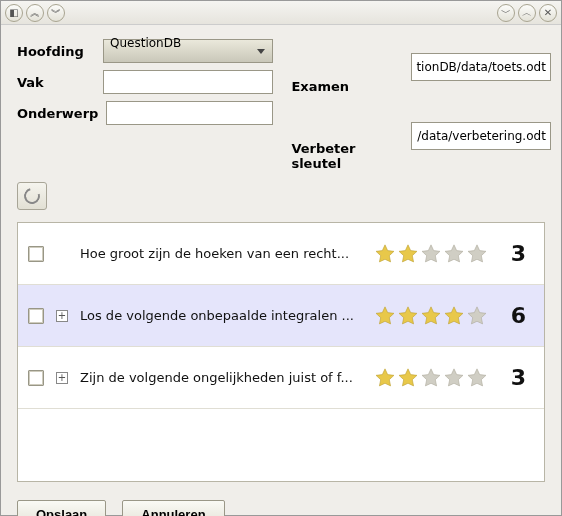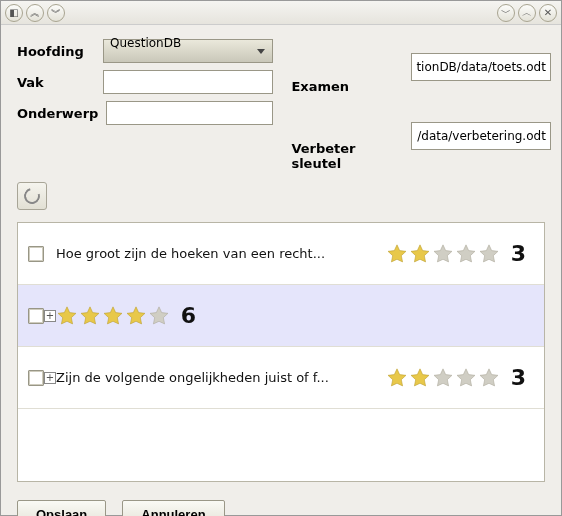--- a/index.html
+++ b/index.html
@@ -18,21 +18,21 @@
 .col-right .form-row label { flex: 0 0 112px; margin-top: 40px; }
 .select-box { flex: 1; height: 24px; background: linear-gradient(#eae8db, #c9c7b9); border: 1px solid #9a9787; font-size: 12px; padding: 0 22px 16px 6px; position: relative; cursor: pointer; display: flex; align-items: center; }
 .select-box::after { content:""; position:absolute; right:7px; top:9px; border-left:4px solid transparent; border-right:4px solid transparent; border-top:5px solid #444; }
 .text-input { flex: 1; height: 24px; border: 1px solid #9a9787; background: #fff; font-size: 12px; padding: 0 5px; }
 .path-input { flex: 1; height: 28px; border: 1px solid #9a9787; background: #fff; font-size: 12px; padding: 4px 4px; overflow: hidden; white-space: nowrap; display:flex; align-items:center; direction: rtl; text-align:left;}
 .path-input span{ direction:ltr; unicode-bidi: bidi-override;}
 .refresh-row { margin-top: 4px; }
 .icon-btn { width: 30px; height: 28px; border: 1px solid #a8a597; border-radius:3px; background: linear-gradient(#f5f4ee,#e2e0d4); display:flex; align-items:center; justify-content:center; cursor:pointer;}
 .refresh-icon { width:16px;height:16px;border:2px solid #888;border-radius:50%;border-top-color:transparent; transform:rotate(30deg); position:relative;}
 .list-panel { margin-top: 12px; background: #fff; border: 1px solid #b8b5a6; height: 260px; overflow:hidden;}
-.list-row { display:flex; align-items:center; height: 62px; border-bottom: 1px solid #e0ded4; padding: 0 18px 0 10px; }
+.list-row { display:flex; align-items:center; height: 62px; border-bottom: 1px solid #e0ded4; padding: 0 18px 0 10px; gap: 12px;}
 .list-row.selected { background: #e5e5fb; }
 .chk { width:16px; height:16px; border:1px solid #989686; background:#fff; border-radius:1px; cursor:pointer; box-shadow: inset 0 0 0 1px #cfccbe;}
 .expand { width:12px; height:12px; border:1px solid #888; display:flex; align-items:center; justify-content:center; font-size:10px; line-height:1; color:#555; cursor:pointer; background:#fff;}
 .expand-placeholder { width:12px; }
 .q-text { flex:1; font-size:13px; color:#111; white-space:nowrap; overflow:hidden; text-overflow:ellipsis;}
 .stars { display:flex; gap:1px; flex: 0 0 auto;}
 .star { width:22px; height:22px; }
 .star svg { width:100%; height:100%; }
 .count { width: 26px; text-align:right; font-size: 22px; font-weight:bold; color:#111;}
 .button-bar { margin-top: 18px; display:flex; gap: 16px;}
@@ -117,20 +117,21 @@
               </svg></div>
             <div class="star"><svg viewBox="0 0 24 24">
                 <path d="M12 2l2.9 6.3 6.9.8-5.1 4.7 1.4 6.8L12 17.8 5.9 20.6l1.4-6.8L2.2 9.1l6.9-.8L12 2z" fill="#d0cec4" stroke="#a8a697" stroke-width="0.6"></path>
               </svg></div>
           </div>
           <div class="count">3</div>
         </div>
         <div class="list-row selected">
           <div class="chk"></div>
           <div class="expand">+</div>
+          <div class="q-text">Los de volgende onbepaalde integralen ...</div>
           <div class="stars">
             <div class="star"><svg viewBox="0 0 24 24">
                 <path d="M12 2l2.9 6.3 6.9.8-5.1 4.7 1.4 6.8L12 17.8 5.9 20.6l1.4-6.8L2.2 9.1l6.9-.8L12 2z" fill="#e8c84a" stroke="#b89a2a" stroke-width="0.6"></path>
               </svg></div>
             <div class="star"><svg viewBox="0 0 24 24">
                 <path d="M12 2l2.9 6.3 6.9.8-5.1 4.7 1.4 6.8L12 17.8 5.9 20.6l1.4-6.8L2.2 9.1l6.9-.8L12 2z" fill="#e8c84a" stroke="#b89a2a" stroke-width="0.6"></path>
               </svg></div>
             <div class="star"><svg viewBox="0 0 24 24">
                 <path d="M12 2l2.9 6.3 6.9.8-5.1 4.7 1.4 6.8L12 17.8 5.9 20.6l1.4-6.8L2.2 9.1l6.9-.8L12 2z" fill="#e8c84a" stroke="#b89a2a" stroke-width="0.6"></path>
               </svg></div>

